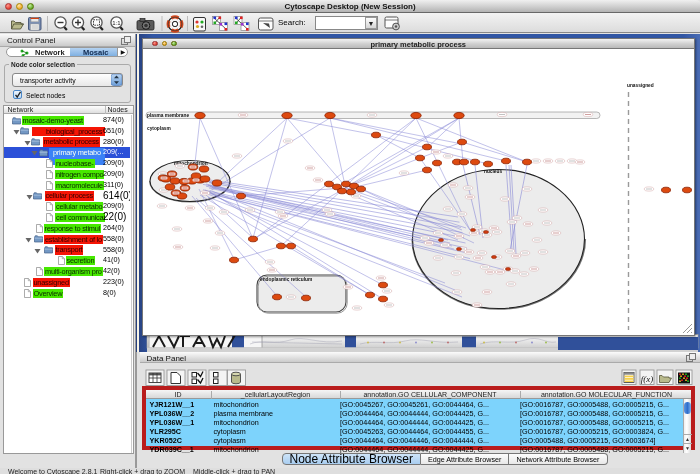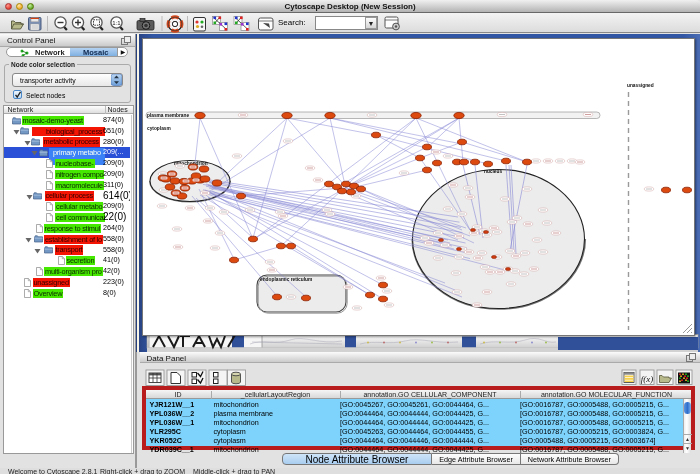--- a/index.html
+++ b/index.html
@@ -134,20 +134,26 @@
         <circle cx="448" cy="342.5" r="0.9" fill="#b66"></circle>
         <circle cx="484" cy="342.5" r="0.9" fill="#cb4"></circle>
         <circle cx="500" cy="342.5" r="0.9" fill="#9b4"></circle>
         <circle cx="516" cy="342.5" r="0.9" fill="#b66"></circle>
         <circle cx="532" cy="342.5" r="0.9" fill="#88c"></circle>
         <circle cx="546" cy="342.5" r="0.9" fill="#9b4"></circle>
       </svg>
   </div>
 
   <div class="abs" style="left:6px;top:4px;width:552.5px;height:298px;background:#fff;border:1px solid #777;box-shadow:1px 1px 2px rgba(0,0,0,0.4)">
+    <div class="abs" style="left:0;top:0;width:100%;height:10.5px;background:linear-gradient(#f2f2f2,#cfcfcf 55%,#b9b9b9);border-bottom:1px solid #777">
+      <div class="abs" style="left:9px;top:2.2px;width:5.8px;height:5.8px;border-radius:50%;background:radial-gradient(circle at 35% 30%,#ff9a90,#d6372b 70%);border:0.5px solid #933"></div>
+      <div class="abs" style="left:18.5px;top:2.2px;width:5.8px;height:5.8px;border-radius:50%;background:radial-gradient(circle at 35% 30%,#ffe9a8,#eda32c 70%);border:0.5px solid #970"></div>
+      <div class="abs" style="left:28px;top:2.2px;width:5.8px;height:5.8px;border-radius:50%;background:radial-gradient(circle at 35% 30%,#cdf0a0,#5da62c 70%);border:0.5px solid #560"></div>
+      <div class="abs" style="left:0;top:1px;width:100%;text-align:center;font-size:7.5px;font-weight:bold;color:#222">primary metabolic process</div>
+    </div>
     <div class="abs" style="left:0;top:10.5px;width:100%;height:285.5px;background:#fff;overflow:hidden">
 <svg width="553" height="285.5" viewBox="143 49 553 285.5" style="position:absolute;left:0;top:0">
 <rect x="146" y="112" width="454" height="6.5" rx="3.2" fill="#f2f2f2" stroke="#999" stroke-width="0.7"></rect>
 <path d="M 150 181 A 40 20.5 0 0 0 230 181" fill="none" stroke="#000" stroke-width="2" opacity="0.5"></path>
 <ellipse cx="190" cy="181" rx="40" ry="20.5" fill="#ededed" stroke="#222" stroke-width="1.1"></ellipse>
 <path d="M 412.5 239 A 86 69.5 0 0 0 585 239" fill="none" stroke="#000" stroke-width="2.2" opacity="0.55"></path>
 <ellipse cx="498.5" cy="239" rx="86" ry="69.5" fill="#ececec" stroke="#222" stroke-width="1.1"></ellipse>
 <rect x="257" y="275" width="89" height="37" rx="10" fill="#ececec" stroke="#444" stroke-width="1.1"></rect>
 <rect x="258.2" y="276.2" width="89" height="37" rx="10" fill="none" stroke="#999" stroke-width="1.0"></rect>
 <line x1="628.5" y1="92" x2="628.5" y2="330" stroke="#9a9a9a" stroke-width="1.4" stroke-dasharray="5,4"></line>
@@ -770,21 +776,21 @@
       </div>
 
     <div class="abs" style="right:0;top:9px;width:8.5px;height:53.5px;background:linear-gradient(90deg,#eee,#fff 40%,#ddd);border-left:1px solid #aaa">
       <div class="abs" style="left:0.5px;top:3px;width:7px;height:12px;border-radius:4px;background:linear-gradient(90deg,#5d96e0,#2f6ecb 50%,#7db0ec)"></div>
       <div class="abs" style="left:0;top:35px;width:8px;height:9px;border-top:1px solid #aaa;text-align:center;font-size:5px;line-height:8px;color:#333">▲</div>
       <div class="abs" style="left:0;top:44px;width:8px;height:9px;border-top:1px solid #aaa;text-align:center;font-size:5px;line-height:8px;color:#333">▼</div>
     </div>
   </div>
 
   <div class="abs" style="left:144.5px;top:100.5px;height:12.5px;display:flex">
-    <div style="height:12.5px;line-height:11.5px;padding:0 23px;font-size:10px;color:#000;background:linear-gradient(#cfe4f8,#a8cdf0);border:1px solid #777;border-radius:4px 0 0 4px">Node Attribute Browser</div>
+    <div style="height:12.5px;line-height:11.5px;padding:0 7px;font-size:12px;color:#000;background:linear-gradient(#cfe4f8,#a8cdf0);border:1px solid #777;border-radius:4px 0 0 4px">Node Attribute Browser</div>
     <div style="height:12.5px;line-height:11.5px;padding:0 7px;font-size:7.2px;color:#000;background:linear-gradient(#fdfdfd,#e8e8e8);border:1px solid #777;border-left:none">Edge Attribute Browser</div>
     <div style="height:12.5px;line-height:11.5px;padding:0 7px;font-size:7.2px;color:#000;background:linear-gradient(#fdfdfd,#e8e8e8);border:1px solid #777;border-left:none;border-radius:0 4px 4px 0">Network Attribute Browser</div>
   </div>
 </div>
 
 <div class="abs" style="left:0;top:467.5px;width:700px;height:6.5px;background:#dedede">
   <div class="abs" style="left:8px;top:0.5px;font-size:7px;color:#222">Welcome to Cytoscape 2.8.1</div>
   <div class="abs" style="left:100px;top:0.5px;font-size:7px;color:#222">Right-click + drag to ZOOM</div>
   <div class="abs" style="left:193px;top:0.5px;font-size:7px;color:#222">Middle-click + drag to PAN</div>
 </div>

